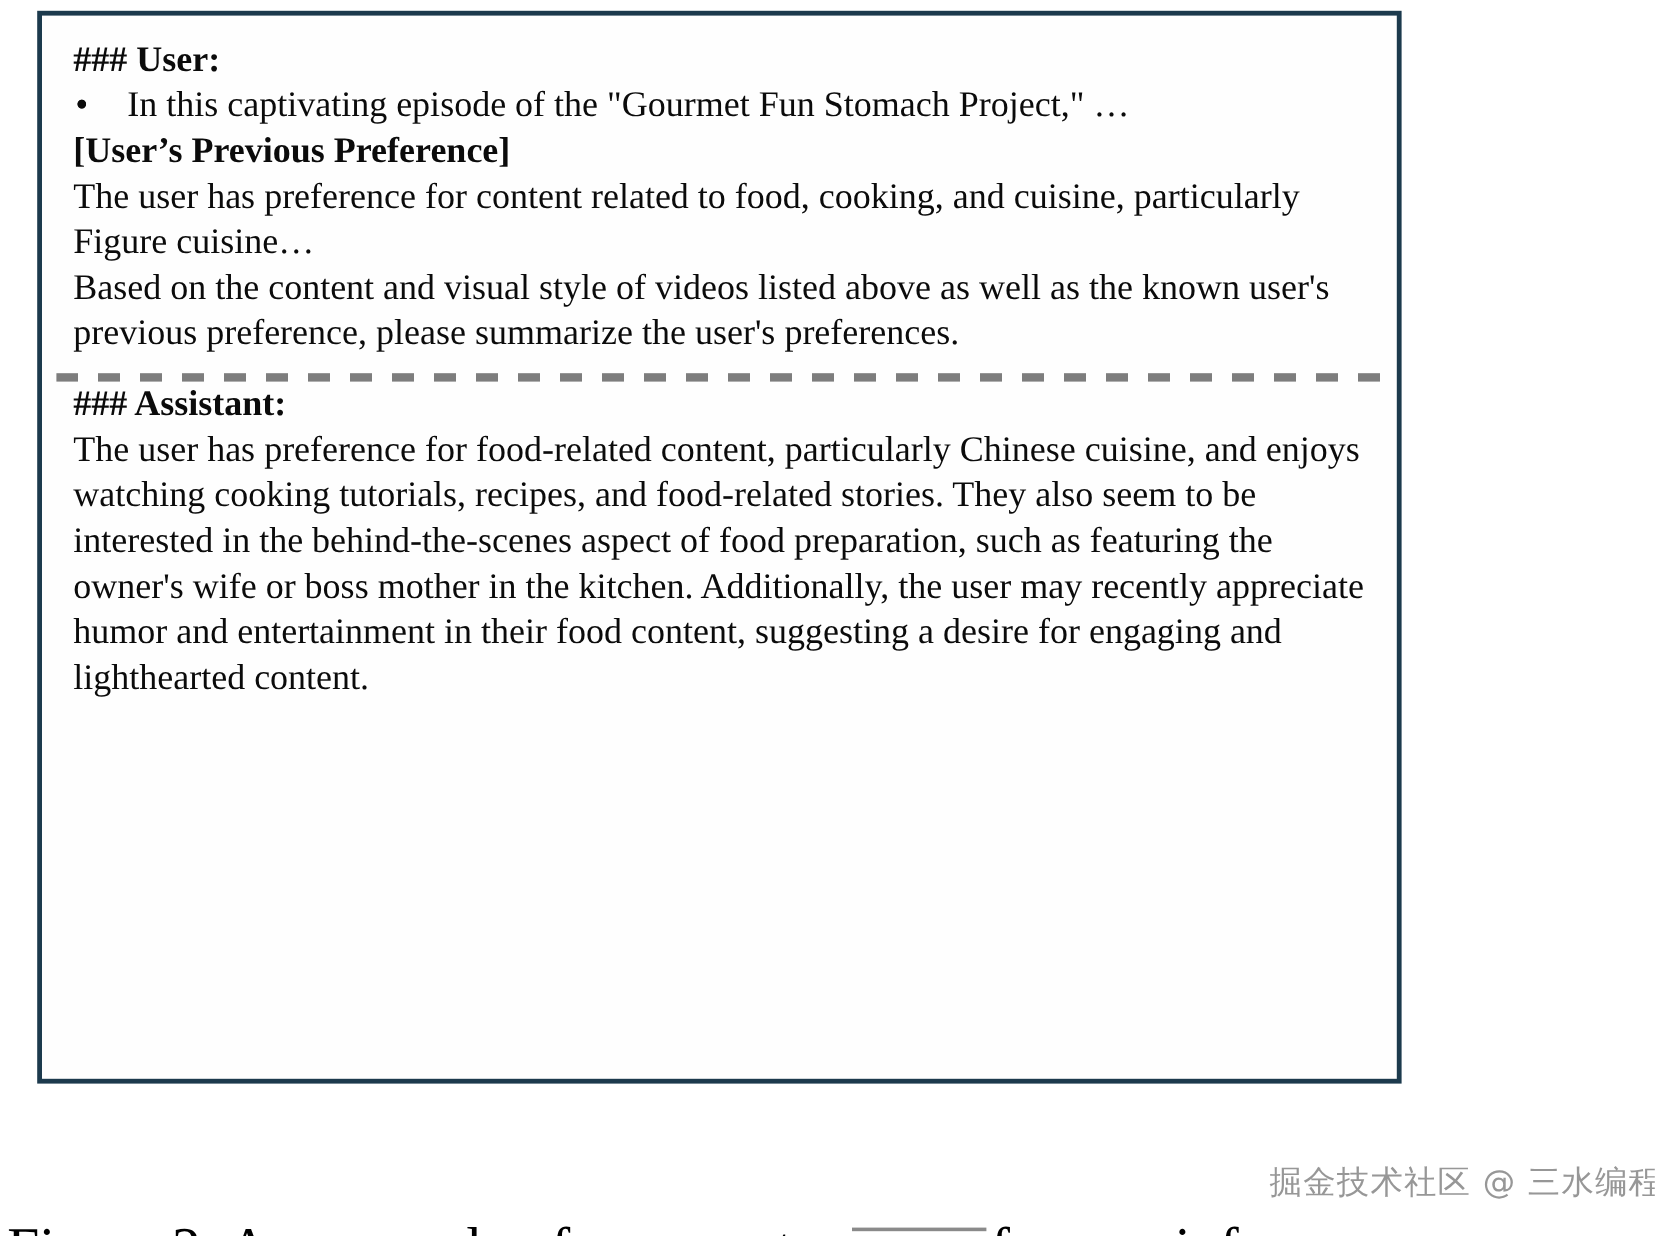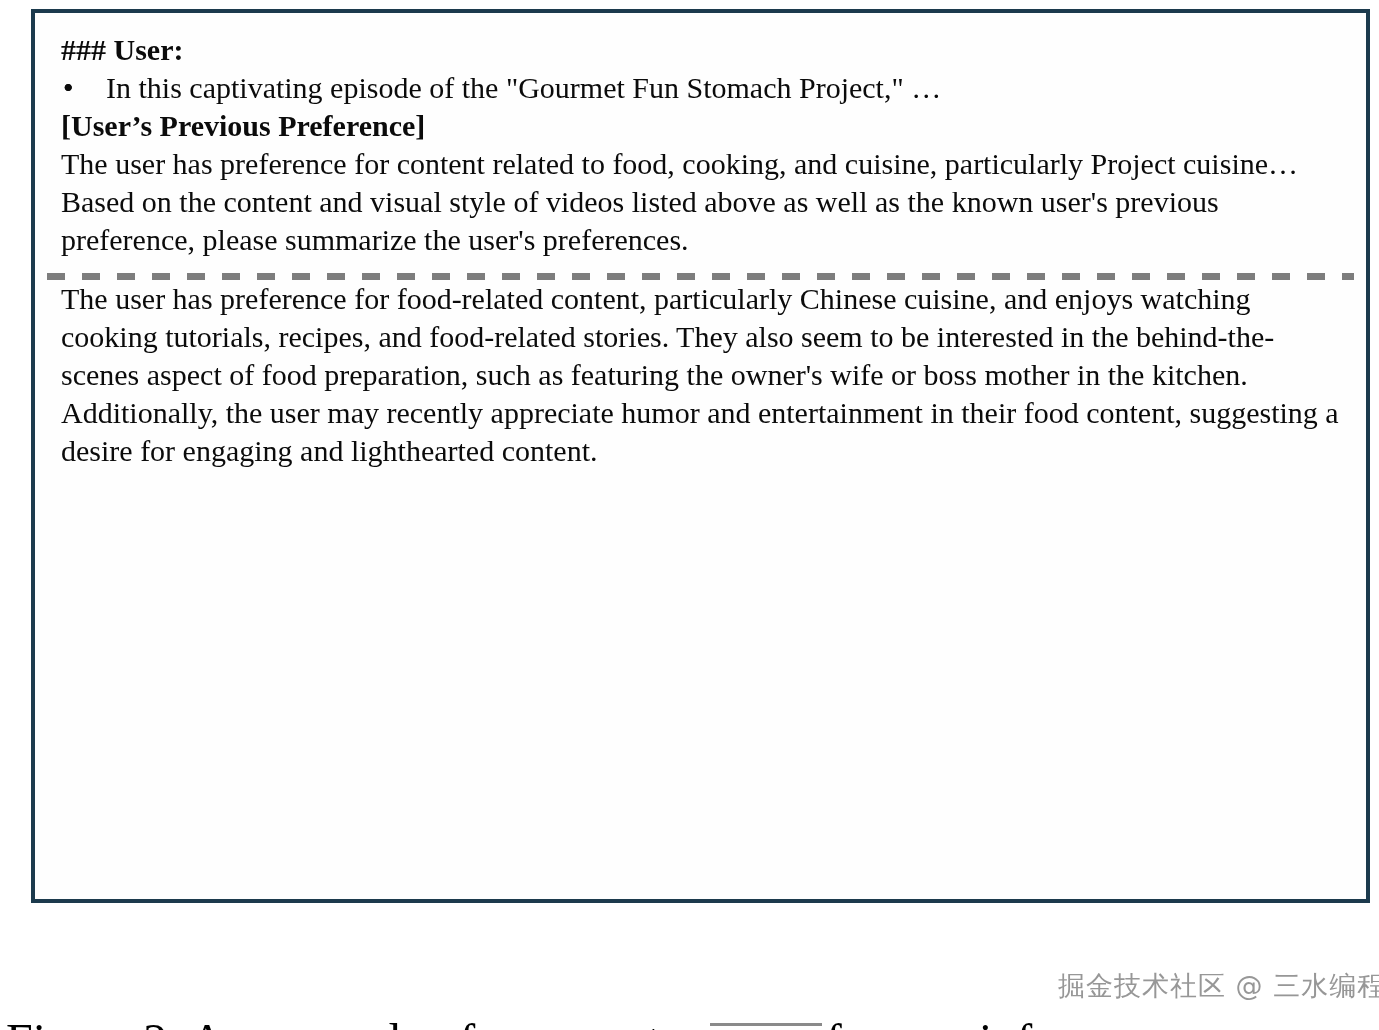--- a/index.html
+++ b/index.html
@@ -8,21 +8,21 @@
     position: relative;
     background: #ffffff;
     overflow: hidden;
     font-family: "Liberation Serif", serif;
     color: #0b0b0b;
   }
 
   .figure-box {
     position: absolute;
     left: 31px; top: 9px;
-    width: 1339px; height: 894px;
+    width: 1137px; height: 894px;
     box-sizing: border-box;
     border: 4px solid #1c3a4d;
     background: #fefefe;
     padding: 18px 26px 0 26px;
   }
 
   .figure-box p, .figure-box ul, .figure-box li {
     margin: 0; padding: 0;
     font-size: 30px;
     line-height: 38px;
@@ -106,26 +106,27 @@
       <span class="bullet-glyph">•</span>
     </li>
     <li>
       <span class="bullet-glyph">•</span>
       <span>In this captivating episode of the "Gourmet Fun Stomach Project," …</span>
     </li>
   </ul>
 
   <p class="pref-heading">[User’s Previous Preference]</p>
 
-  <p>The user has preference for content related to food, cooking, and cuisine, particularly Project cuisine…</p>
+  <p>The user has preference for content related to food, cooking, and cuisine, particularly Figure cuisine…</p>
 
   <p class="instruction">Based on the content and visual style of videos listed above as well as the known user's previous preference, please summarize the user's preferences.</p>
 
   <div class="dashed-divider"></div>
 
+  <p class="role-heading assistant-heading">### Assistant:</p>
 
   <p class="response">The user has preference for food-related content, particularly Chinese cuisine, and enjoys watching cooking tutorials, recipes, and food-related stories. They also seem to be interested in the behind-the-scenes aspect of food preparation, such as featuring the owner's wife or boss mother in the kitchen. Additionally, the user may recently appreciate humor and entertainment in their food content, suggesting a desire for engaging and lighthearted content.</p>
 
 </div>
 
 <p class="figure-caption">Figure 2: An example of recurrent user preference inference.</p>
 
 <div class="caption-underline"></div>
 
 <span class="watermark">掘金技术社区 @ 三水编程</span>

